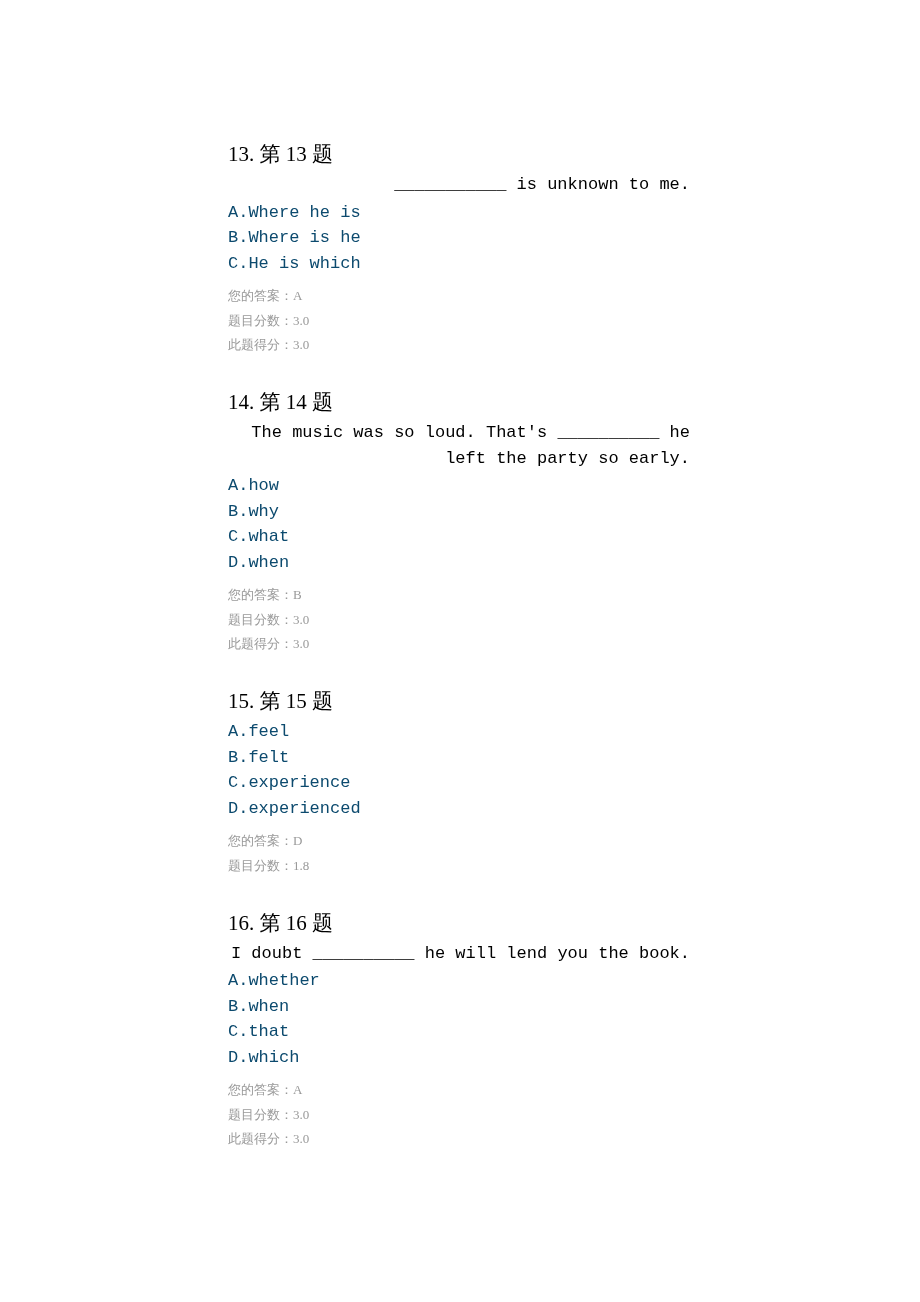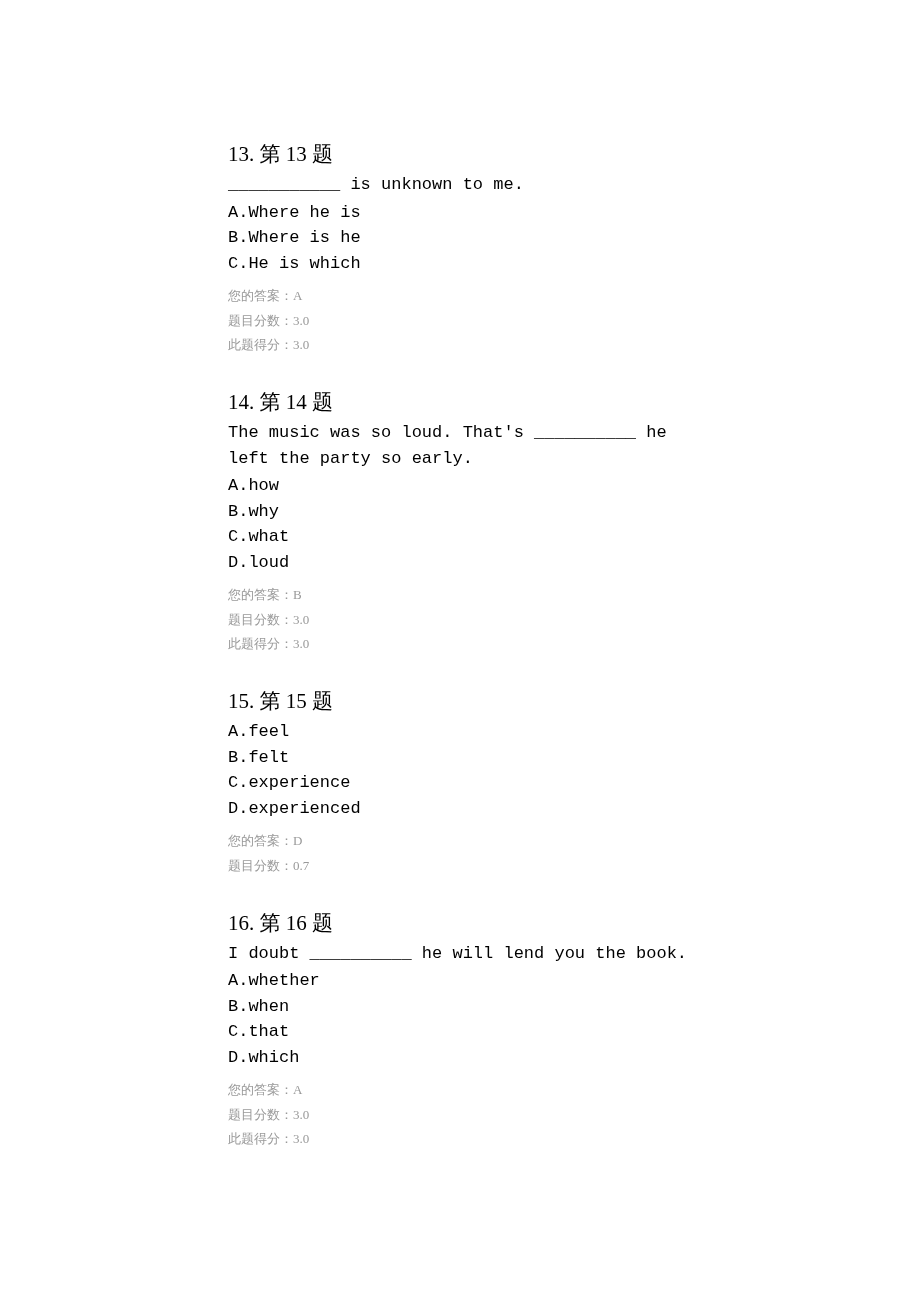--- a/index.html
+++ b/index.html
@@ -22,24 +22,25 @@
     color: #000;
     margin-bottom: 4px;
     font-family: "SimSun", "宋体", serif;
   }
   .q-text {
     font-size: 17px;
     color: #000;
     font-family: "Courier New", monospace;
     line-height: 1.5;
     margin-bottom: 2px;
+    text-align: right;
   }
   .option {
     font-size: 17px;
-    color: #000000;
+    color: #0c4a6e;
     font-family: "Courier New", monospace;
     line-height: 1.5;
   }
   .meta {
     font-size: 13px;
     color: #999999;
     font-family: "SimSun", "宋体", serif;
     margin-top: 8px;
     line-height: 1.9;
   }
@@ -61,37 +62,37 @@
       <div>此题得分：3.0</div>
     </div>
   </div>
 
   <div class="question-block">
     <div class="q-num">14.  第 14 题</div>
     <div class="q-text">The music was so loud. That's __________ he left the party so early.</div>
     <div class="option">A.how</div>
     <div class="option">B.why</div>
     <div class="option">C.what</div>
-    <div class="option">D.loud</div>
+    <div class="option">D.when</div>
     <div class="meta">
       <div>您的答案：B</div>
       <div>题目分数：3.0</div>
       <div>此题得分：3.0</div>
     </div>
   </div>
 
   <div class="question-block">
     <div class="q-num">15.  第 15 题</div>
     <div class="option">A.feel</div>
     <div class="option">B.felt</div>
     <div class="option">C.experience</div>
     <div class="option">D.experienced</div>
     <div class="meta">
       <div>您的答案：D</div>
-      <div>题目分数：0.7</div>
+      <div>题目分数：1.8</div>
     </div>
   </div>
 
   <div class="question-block">
     <div class="q-num">16.  第 16 题</div>
     <div class="q-text">I doubt __________ he will lend you the book.</div>
     <div class="option">A.whether</div>
     <div class="option">B.when</div>
     <div class="option">C.that</div>
     <div class="option">D.which</div>

